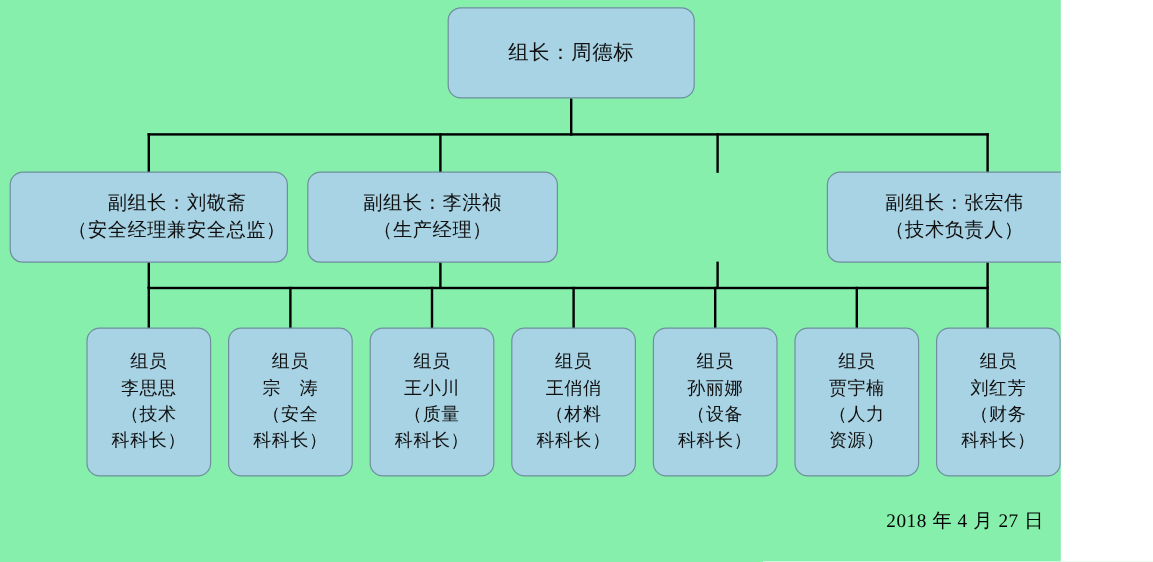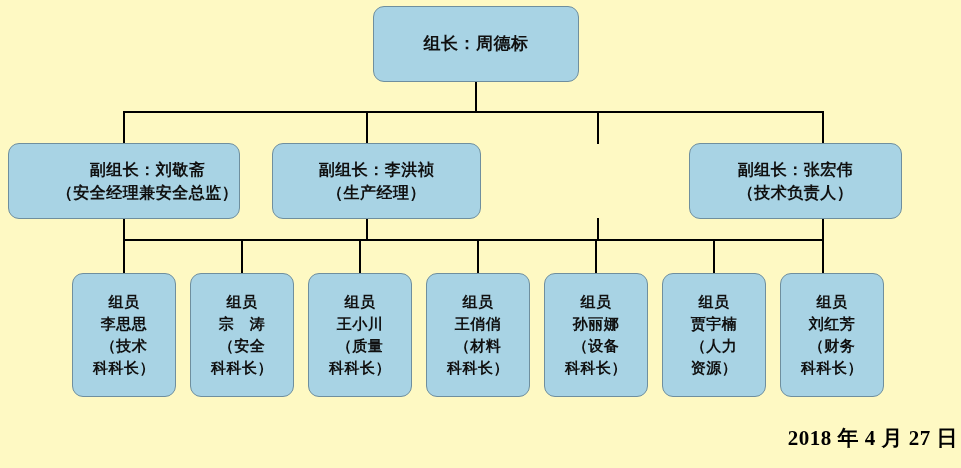--- a/index.html
+++ b/index.html
@@ -5,25 +5,24 @@
   html, body {
     margin: 0;
     padding: 0;
     background: #ffffff;
   }
   body {
     font-family: "Liberation Sans", "DejaVu Sans", sans-serif;
   }
   #canvas {
     position: relative;
-    width: 961px;
+    width: 884px;
     height: 468px;
-    background: #fef9c3;
+    background: #86efac;
     overflow: hidden;
-    font-weight: bold;
   }
 
   
   .node {
     position: absolute;
     box-sizing: border-box;
     background: #a8d3e4;
     border: 1px solid #6f8f9e;
     border-radius: 11px;
     display: flex;
@@ -71,24 +70,24 @@
     position: absolute;
     background: #000000;
     z-index: 1;
   }
   .conn-v { width: 2px; }
   .conn-h { height: 2px; }
 
   
   .date-caption {
     position: absolute;
-    right: 3px;
+    right: 14px;
     top: 424px;
     font-family: "Liberation Serif", "DejaVu Serif", serif;
-    font-size: 21px;
+    font-size: 16px;
     color: #000000;
     letter-spacing: 0.5px;
     white-space: pre;
     z-index: 4;
   }
 </style>
 </head>
 <body>
 
 <div id="canvas">
@@ -116,21 +115,21 @@
   <div class="conn conn-v" style="left:822px; top:239px; height:35px;"></div>
 
   <div class="node node-root">
     <span class="line">组长：周德标</span>
   </div>
 
   <div class="node node-deputy" style="left:8px; width:232px;padding-left:47px;">
     <span class="line">副组长：刘敬斋</span>
     <span class="line">（安全经理兼安全总监）</span>
   </div>
-  <div class="node node-deputy" style="left:272px; width:209px;">
+  <div class="node node-deputy" style="left:256px; width:209px;">
     <span class="line">副组长：李洪祯</span>
     <span class="line">（生产经理）</span>
   </div>
   <div class="node node-deputy" style="left:689px; width:213px;">
     <span class="line">副组长：张宏伟</span>
     <span class="line">（技术负责人）</span>
   </div>
 
   <div class="node node-member" style="left:72px;">
     <span class="line">组员</span>

